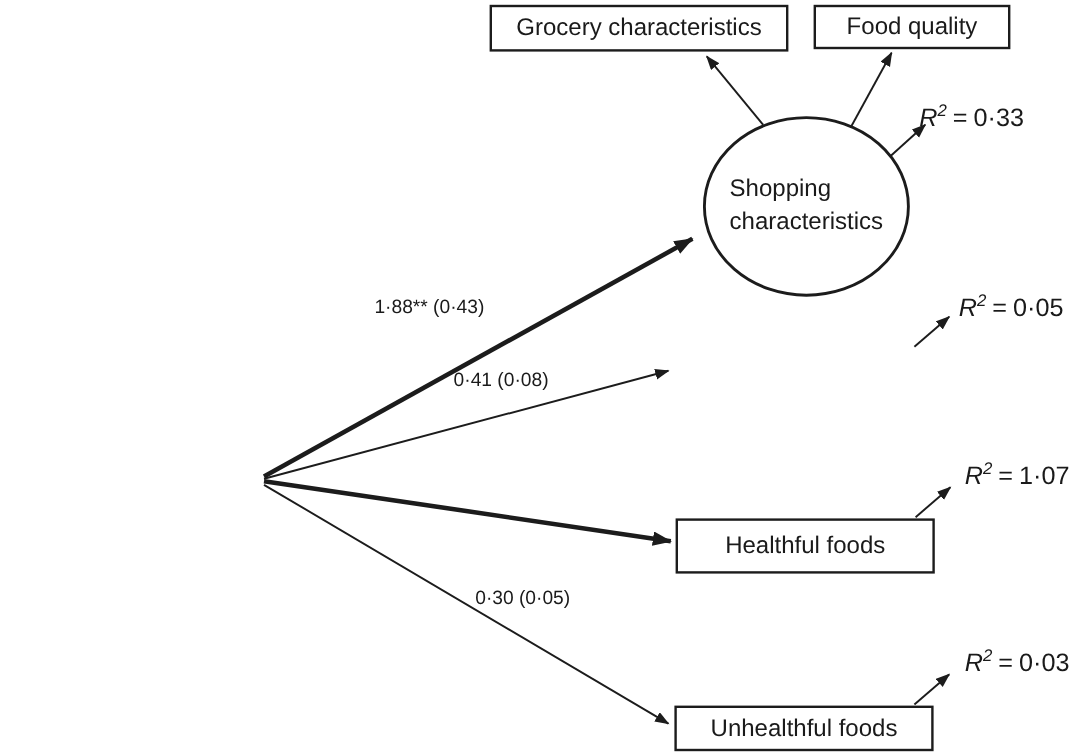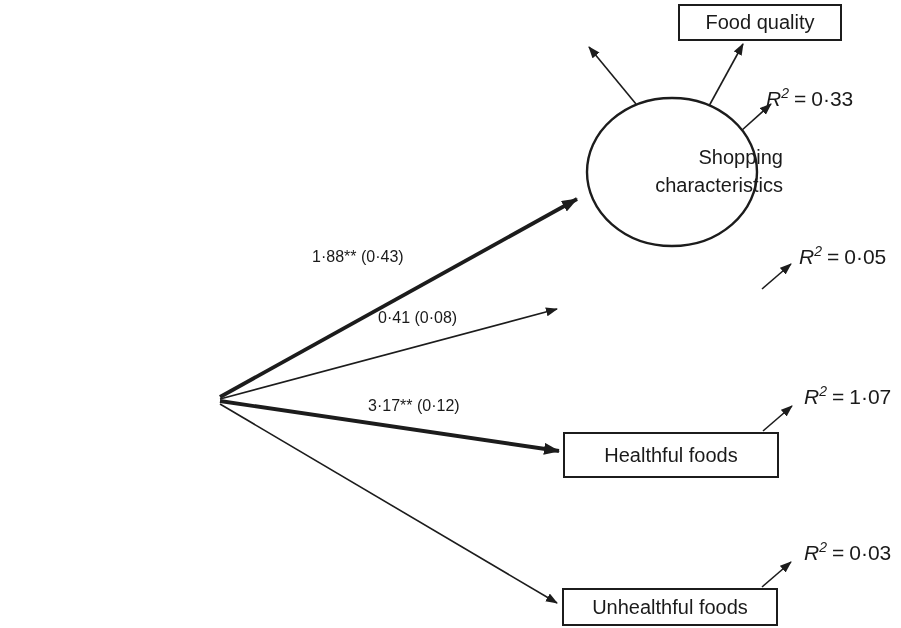--- a/index.html
+++ b/index.html
@@ -47,23 +47,24 @@
   #quality-box     { left: 678px; top: 4px;   width: 164px; height: 37px; }
   #labels-box      { left: 562px; top: 290px; width: 216px; height: 38px; }
   #healthful-box   { left: 563px; top: 432px; width: 216px; height: 46px; }
   #unhealthful-box { left: 562px; top: 588px; width: 216px; height: 38px; }
 
   .latent-text {
     position: absolute;
     left: 587px;
     top: 143px;
     width: 196px;
-    text-align: right;
+    text-align: left;
     font-size: 20px;
     line-height: 28px;
+    padding-left: 21px;
   }
   .coef {
     position: absolute;
     font-size: 16px;
     white-space: nowrap;
   }
   #coef-shopping    { left: 312px; top: 248px; }
   #coef-labels      { left: 378px; top: 309px; }
   #coef-healthful   { left: 368px; top: 397px; }
   #coef-unhealthful { left: 396px; top: 490px; }
@@ -107,20 +108,23 @@
 
     <line x1="741" y1="131" x2="771" y2="104" class="thin" marker-end="url(#arrow-small)"></line>
     <line x1="762" y1="289" x2="791" y2="264" class="thin" marker-end="url(#arrow-small)"></line>
     <line x1="763" y1="431" x2="792" y2="406" class="thin" marker-end="url(#arrow-small)"></line>
     <line x1="762" y1="587" x2="791" y2="562" class="thin" marker-end="url(#arrow-small)"></line>
 
     <ellipse cx="672" cy="172" rx="85" ry="74" fill="#ffffff" stroke="#1c1c1c" stroke-width="2.4"></ellipse>
   </svg>
 
 
+  <div class="node-box" id="grocery-box">
+    <span>Grocery characteristics</span>
+  </div>
 
   <div class="node-box" id="quality-box">
     <span>Food quality</span>
   </div>
 
 
   <div class="node-box" id="healthful-box">
     <span>Healthful foods</span>
   </div>
 
@@ -128,21 +132,21 @@
     <span>Unhealthful foods</span>
   </div>
 
   <div class="latent-text">
     <div>Shopping</div>
     <div>characteristics</div>
   </div>
 
   <div class="coef" id="coef-shopping">1·88** (0·43)</div>
   <div class="coef" id="coef-labels">0·41 (0·08)</div>
-  <div class="coef" id="coef-healthful">3·17** (0·12)</div>
+  <div class="coef" id="coef-unhealthful">0·30 (0·05)</div>
 
   <div class="r2" id="r2-shopping">
     <span class="sym">R</span><sup>2</sup><span class="eq">=</span><span class="val">0·33</span>
   </div>
   <div class="r2" id="r2-labels">
     <span class="sym">R</span><sup>2</sup><span class="eq">=</span><span class="val">0·05</span>
   </div>
   <div class="r2" id="r2-healthful">
     <span class="sym">R</span><sup>2</sup><span class="eq">=</span><span class="val">1·07</span>
   </div>

